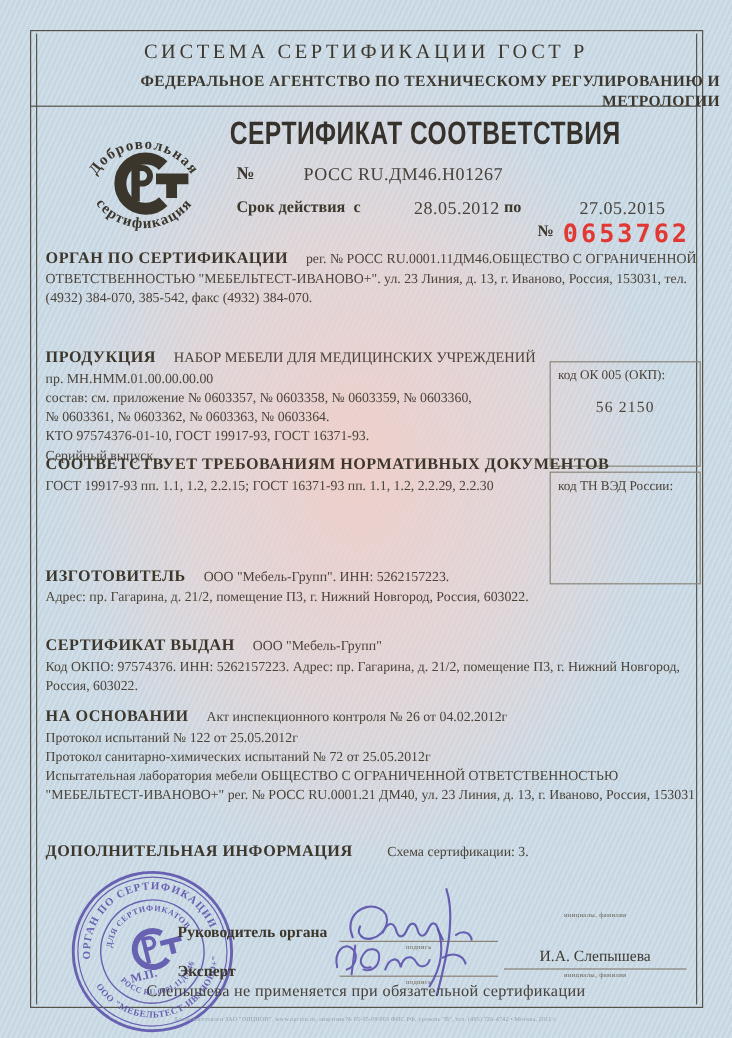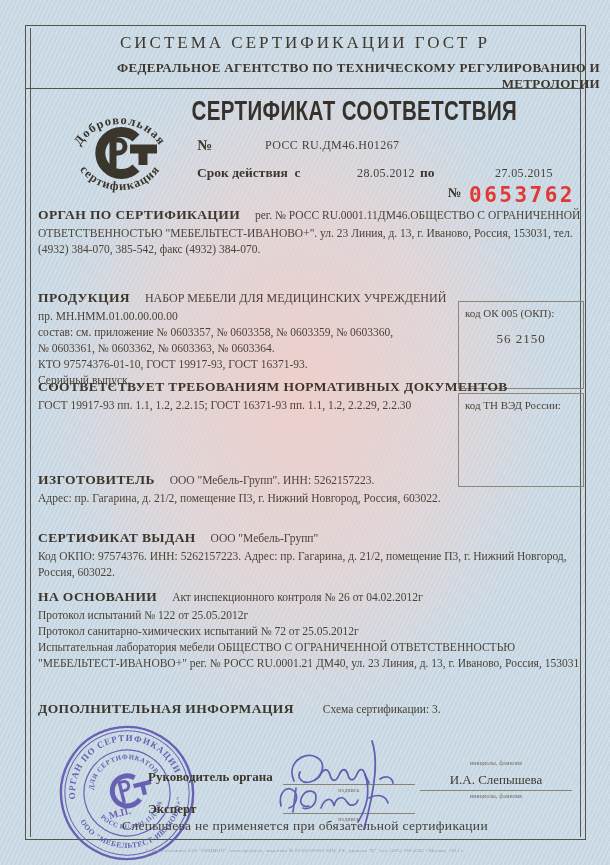--- a/index.html
+++ b/index.html
@@ -14,21 +14,21 @@
   .frame{position:absolute; left:25px; top:25px; width:559px; height:813px; border:1.4px solid #55524a;}
   .frame-inner{position:absolute; inset:2px 4px; border-left:1px solid #5a574d; border-right:1px solid #5a574d;}
   .abs{position:absolute;}
   .sys-title{left:25px; top:33px; width:560px; text-align:center; font-weight:normal; font-size:17px; letter-spacing:3px; color:#3d382e;}
   .agency{left:40px; top:60px; width:560px; text-align:right; font-weight:bold; font-size:13px; letter-spacing:.3px; color:#3d382e;}
   .header-rule{left:25px; top:88px; width:559px; border-top:1.2px solid #55524a;}
   .cert-title{left:140px; top:96px; width:320px; text-align:center;}
   .cert-title .t{display:inline-block; white-space:nowrap; transform:scaleX(.76); transform-origin:50% 50%;
     font-family:"Liberation Sans", sans-serif; font-weight:bold; font-size:27px; letter-spacing:.5px; color:#36322b;}
   .no-label{font-weight:bold; font-size:15px; color:#3d382e;}
-  .serif-val{font-size:12px; letter-spacing:.4px; color:#46413a;margin-left:12px;}
+  .serif-val{font-size:15px; letter-spacing:.4px; color:#46413a;}
   .validity-label{font-weight:bold; font-size:13.5px; white-space:pre; color:#3d382e;}
   .blank-no{font-family:"DejaVu Sans Mono", monospace; font-weight:bold; font-size:21px; letter-spacing:2.5px; color:#e23833;}
   .sec{left:38px; width:546px; font-size:11.5px; line-height:1.4; color:#4a4339;}
   .sec .lbl{font-weight:bold; font-size:13.5px; letter-spacing:.4px; color:#3c362b; margin-right:12px;}
   .narrow{width:415px;}
   .code-box{left:458px; width:126px; border:1px solid #8a867a; box-sizing:border-box; padding:5px 6px; font-size:11px; color:#4a4339;}
   .code-box .val{text-align:center; margin-top:12px; font-size:13px; letter-spacing:1px;}
   .sig-label{font-weight:bold; font-size:13px; color:#3c362b;}
   .sig-line{border-bottom:1px solid #8a8274; height:20px; text-align:center;}
   .caption{font-size:5.5px; color:#6e675a; text-align:center; margin-top:1.5px; letter-spacing:.3px;}
@@ -182,21 +182,21 @@
   </div>
   <div class="abs" style="left:420px; top:758px; width:152px;">
     <div class="caption">инициалы, фамилия</div>
   </div>
 
   <div class="abs sig-label" style="left:148px; top:801px;">Эксперт</div>
   <div class="abs" style="left:283px; top:793px; width:132px;">
     <div class="sig-line"></div>
     <div class="caption">подпись</div>
   </div>
-  <div class="abs" style="left:420px; top:772px; width:152px;">
+  <div class="abs" style="left:420px; top:789px; width:152px;">
     <div class="sig-name">И.А. Слепышева</div>
     <div class="caption">инициалы, фамилия</div>
   </div>
 
   <svg class="abs" style="left:272px; top:733px;" width="160" height="100" viewBox="0 0 160 100">
     <g stroke="#5b51ab" stroke-width="1.8" fill="none" stroke-linecap="round" opacity=".9">
       <path d="M22,48 C14,30 32,18 44,24 C56,30 50,46 38,49 C30,51 25,45 28,39"></path>
       <path d="M47,44 c4,-9 9,-9 11,-2 c2,7 6,7 9,0 c3,-7 7,-7 9,0 c2,7 6,6 9,-1 c3,-7 7,-5 8,1 l4,8"></path>
       <path d="M100,8 C106,26 104,52 92,96"></path>
       <path d="M108,46 c6,-4 12,-2 13,4"></path>

